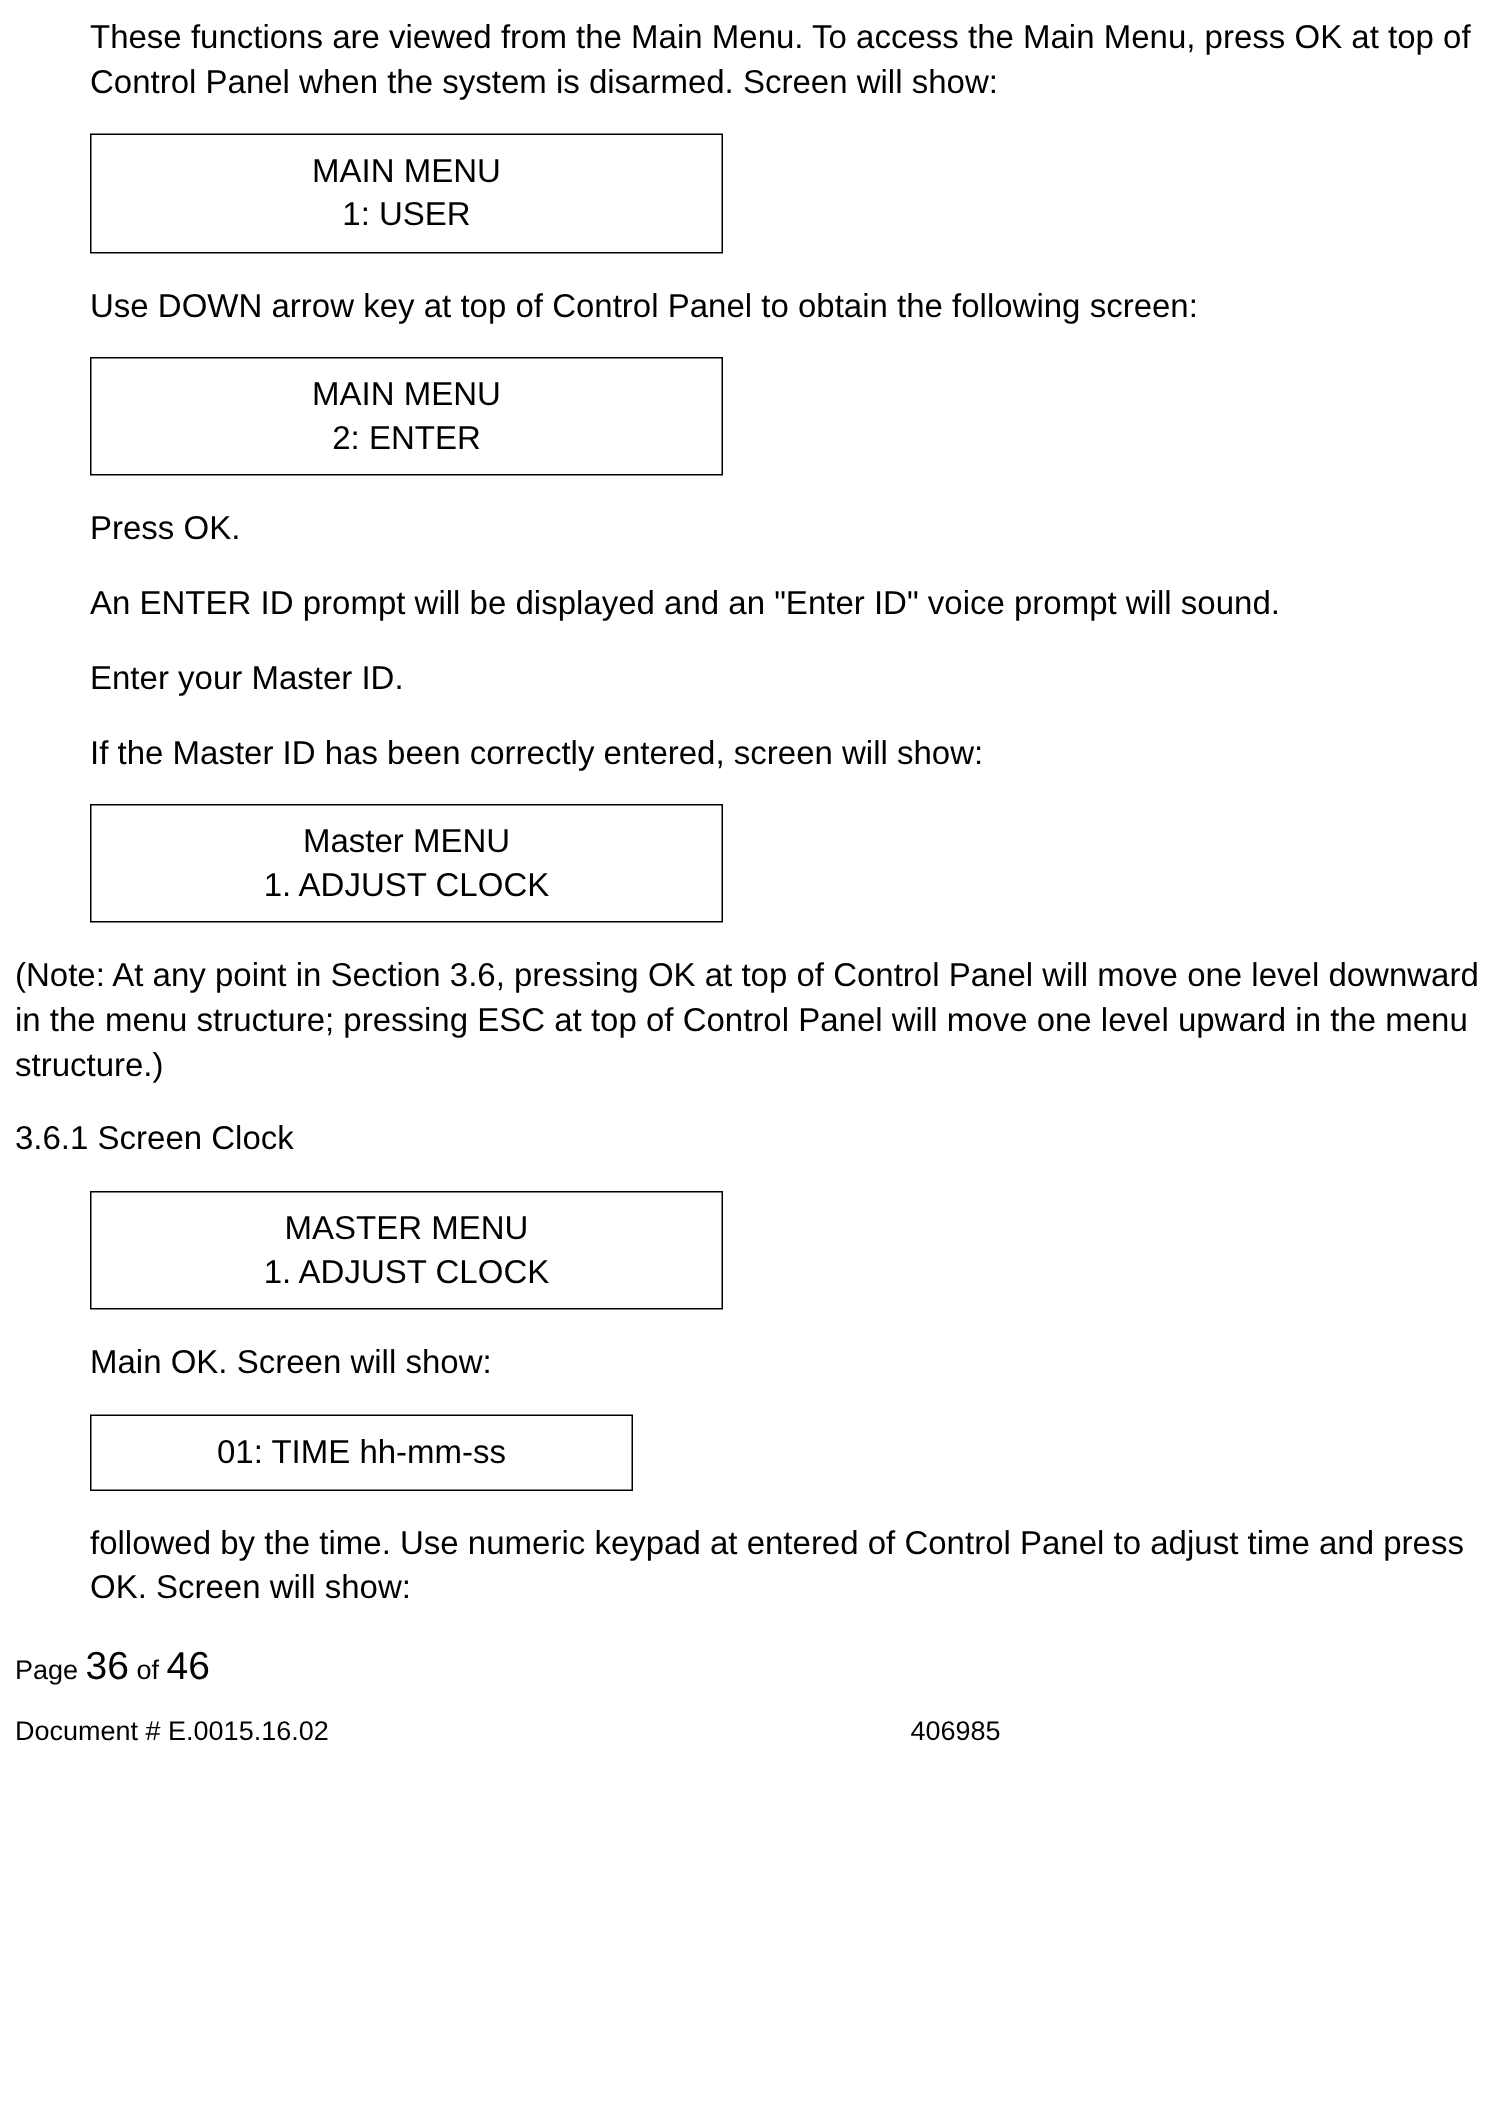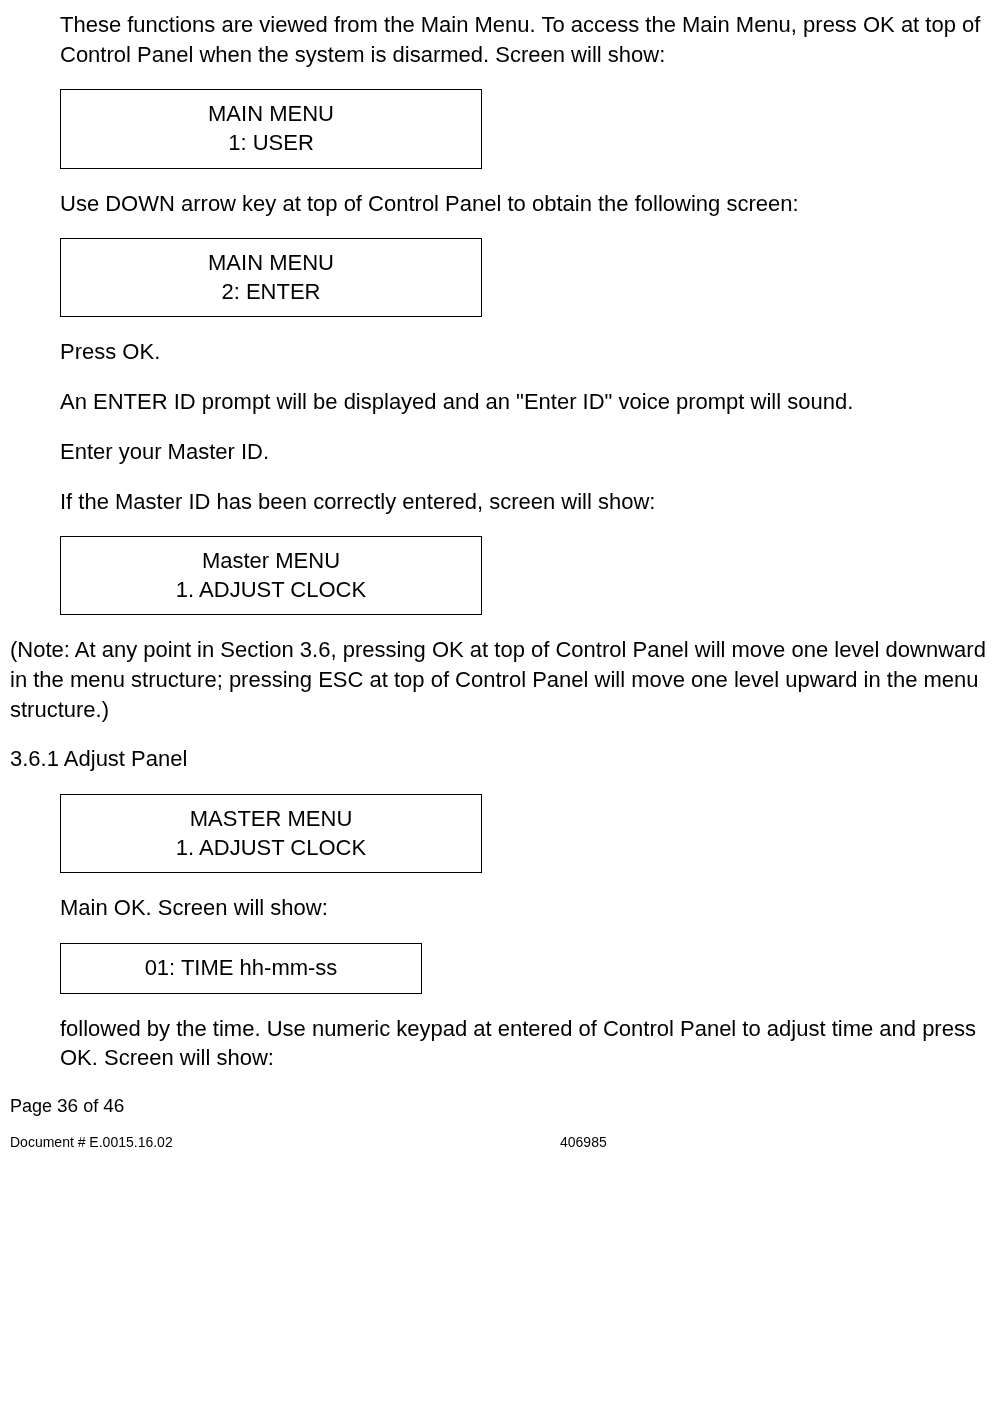--- a/index.html
+++ b/index.html
@@ -34,25 +34,26 @@
     .section-heading {
       margin-top: 4px;
       margin-bottom: 20px;
     }
     .footer-page {
       font-size: 18px;
       margin-top: 8px;
       margin-bottom: 14px;
     }
     .footer-page .num {
-      font-size: 19px;
+      font-size: 26px;
     }
     .footer-doc {
-      font-size: 14px;
+      font-size: 18px;
       display: flex;
+      gap: 47px;
     }
     .footer-doc .left {
       flex: 0 0 550px;
     }
   </style>
 </head>
 <body>
 
 <div class="indent">
   <p>These functions are viewed from the Main Menu. To access the Main Menu, press OK at top of Control Panel when the system is disarmed. Screen will show:</p>
@@ -75,21 +76,21 @@
   <p>If the Master ID has been correctly entered, screen will show:</p>
 
   <div class="screen-box">
     <div>Master MENU</div>
     <div>1. ADJUST CLOCK</div>
   </div>
 </div>
 
 <p>(<span class="note-underline">Note</span><span>: At any point in Section 3.6, pressing OK at top of Control Panel will move one level downward in the menu structure; pressing ESC at top of Control Panel will move one level upward in the menu structure.)</span></p>
 
-<p class="section-heading">3.6.1 Adjust Panel</p>
+<p class="section-heading">3.6.1 Screen Clock</p>
 
 <div class="indent">
 
   <div class="screen-box">
     <div>MASTER MENU</div>
     <div>1. ADJUST CLOCK</div>
   </div>
 
   <p>Main OK. Screen will show:</p>
 

